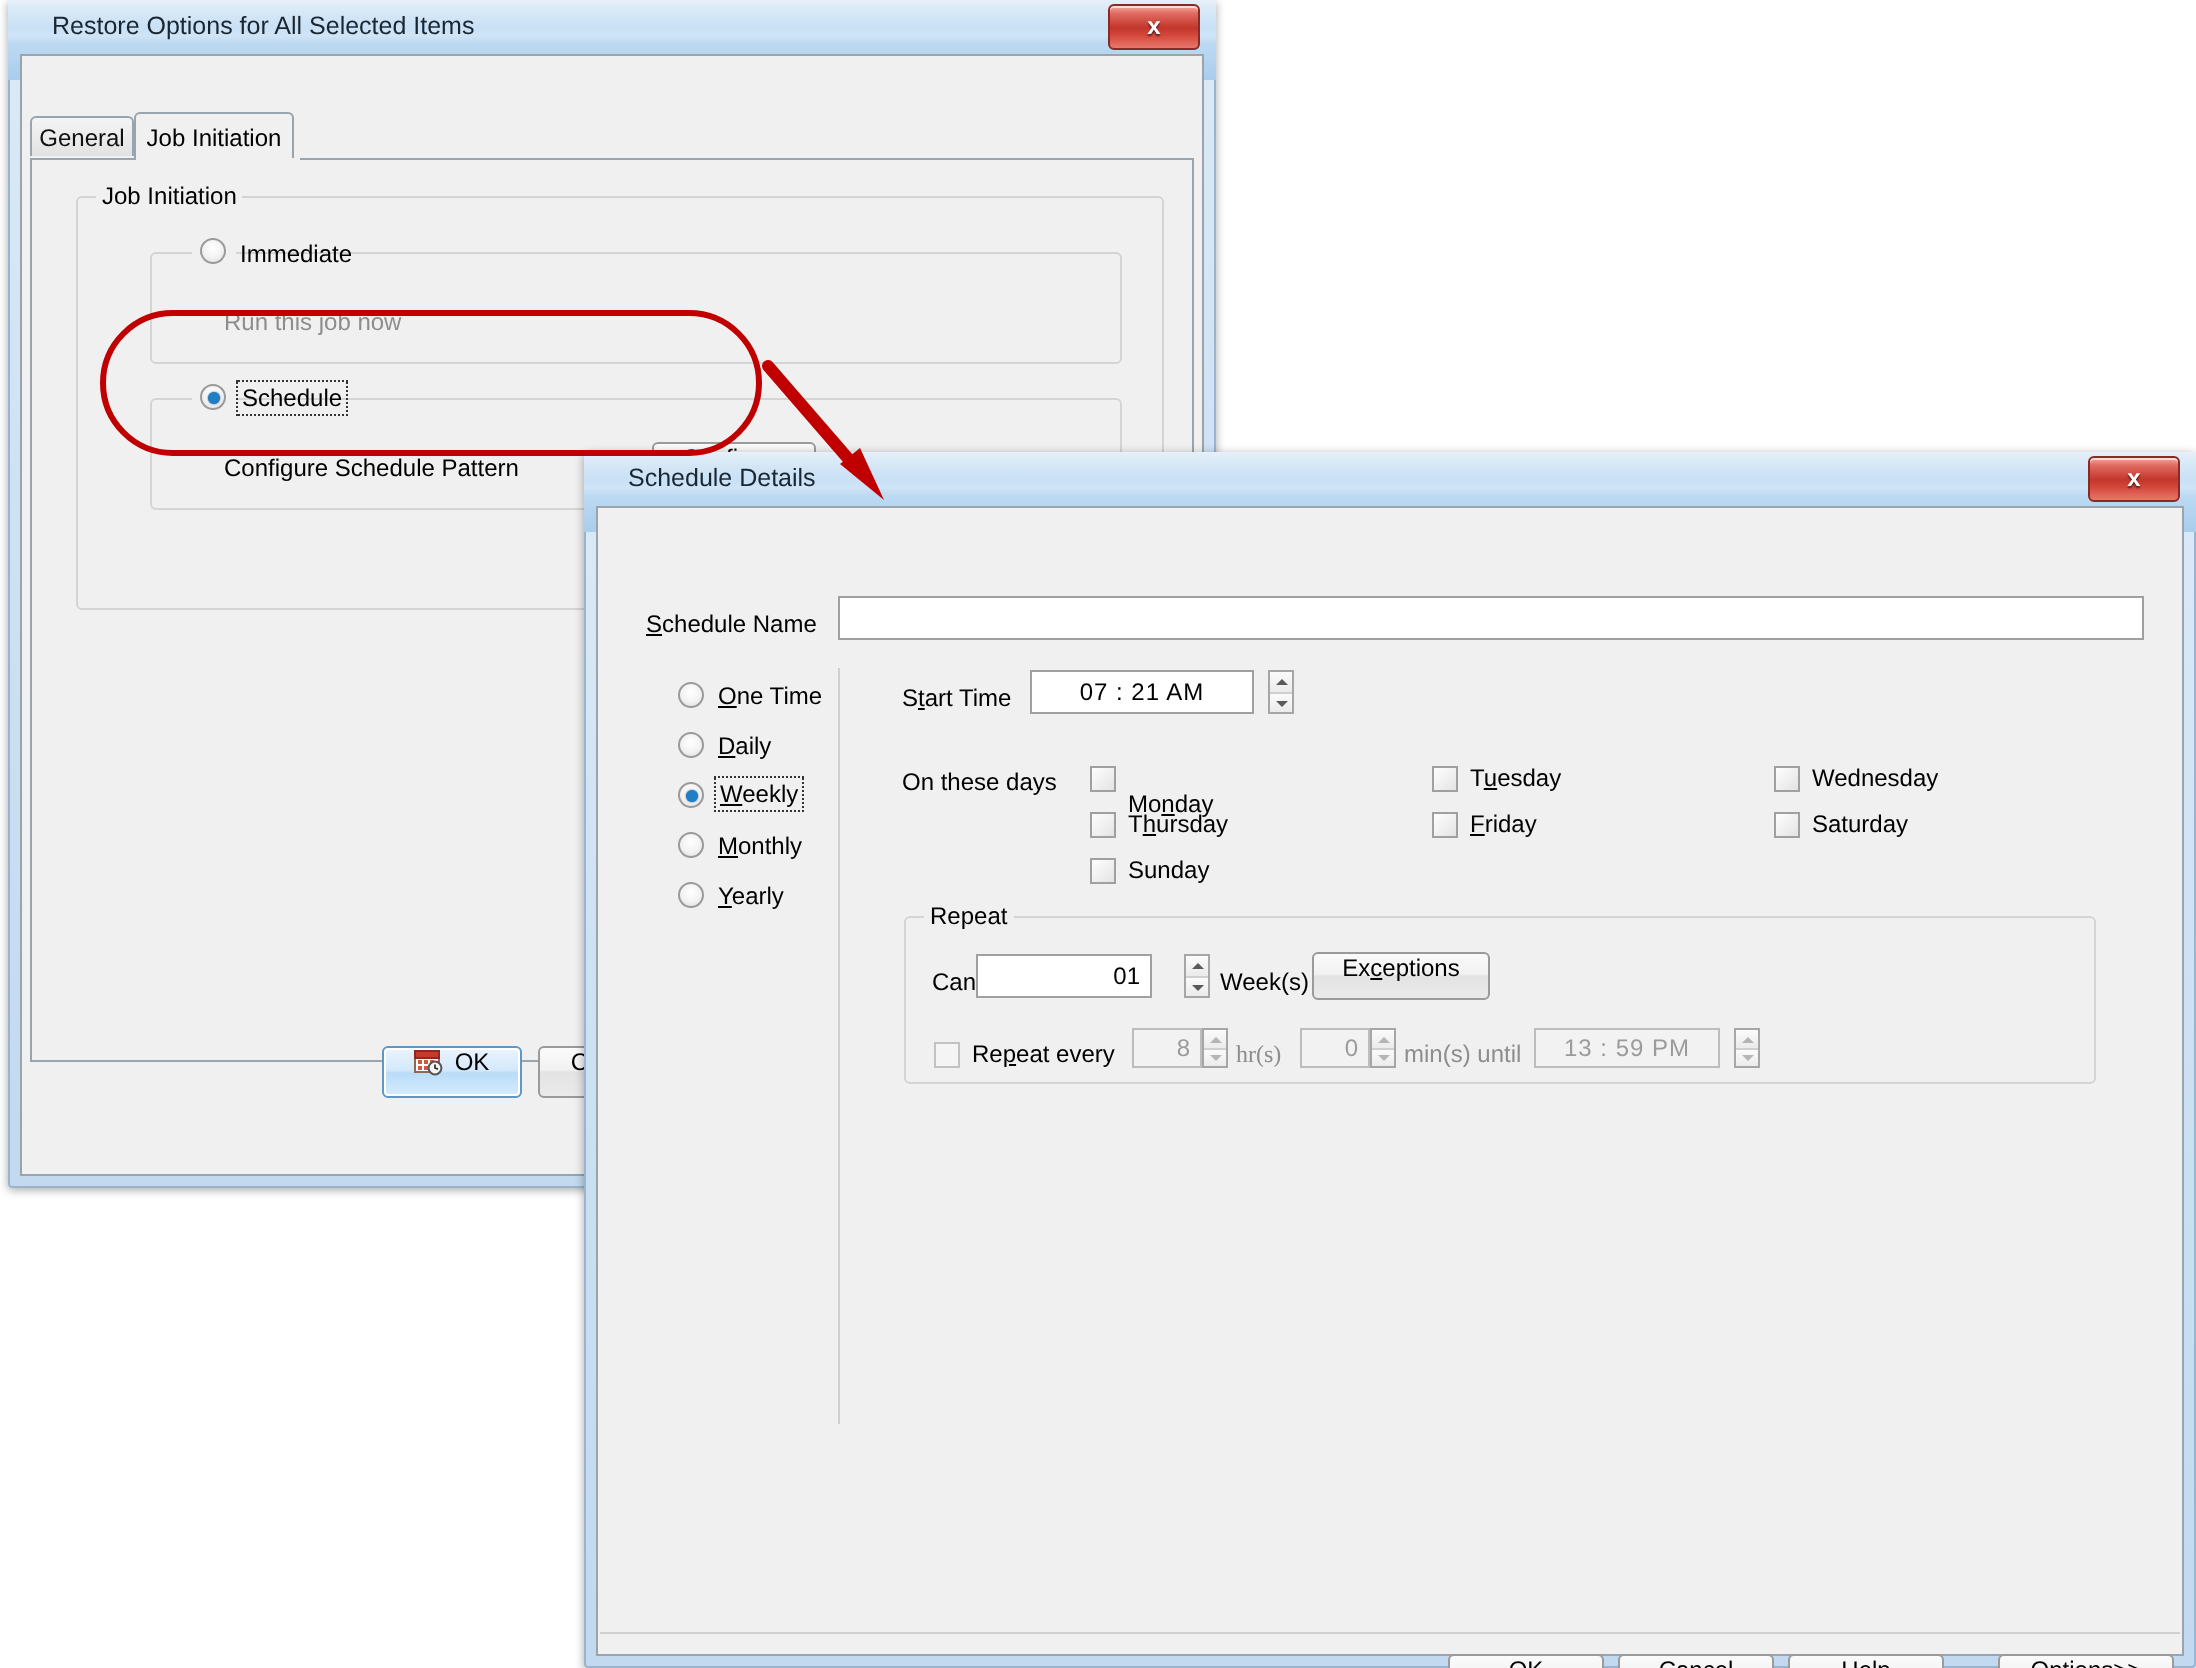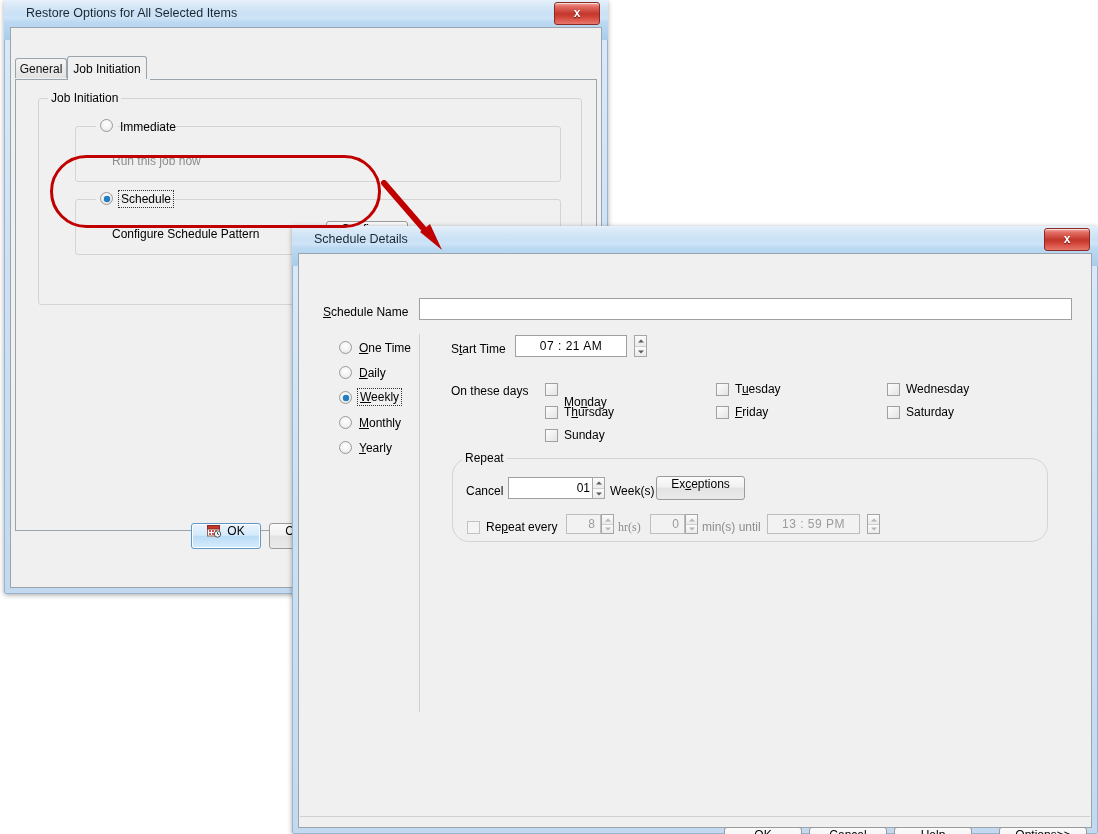--- a/index.html
+++ b/index.html
@@ -302,25 +302,25 @@
       <div class="lbl" style="left:607px;top:151px;">
         Saturday
       </div>
 
       <div class="check" style="left:246px;top:175px;"></div>
       <div class="lbl" style="left:265px;top:174px;">
         Sunday
       </div>
     </div>
 
-    <div class="groupbox" style="left:153px;top:204px;width:596px;height:84px;border-radius:17px;">
+    <div class="groupbox" style="left:153px;top:204px;width:596px;height:84px;">
       <div class="gb-title">Repeat</div>
 
       <div class="lbl" style="left:13px;top:25px;">Cancel</div>
-      <div class="field" style="left:55px;top:18px;width:88px;height:22px;">
+      <div class="field" style="left:35px;top:18px;width:88px;height:22px;">
         <span class="fv">01</span>
       </div>
       <div class="spin" style="left:139px;top:18px;height:22px;">
         <div class="half"></div>
         <div class="half"></div>
       </div>
       <div class="lbl" style="left:157px;top:25px;">Week(s)</div>
       <div class="btn" style="left:203px;top:17px;width:89px;height:24px;">
         Ex<u class="acc">c</u>eptions
       </div>

